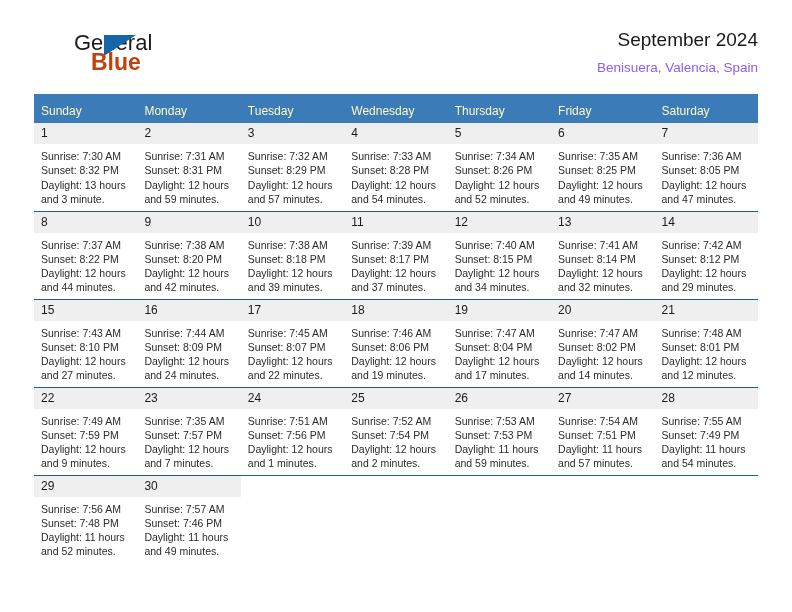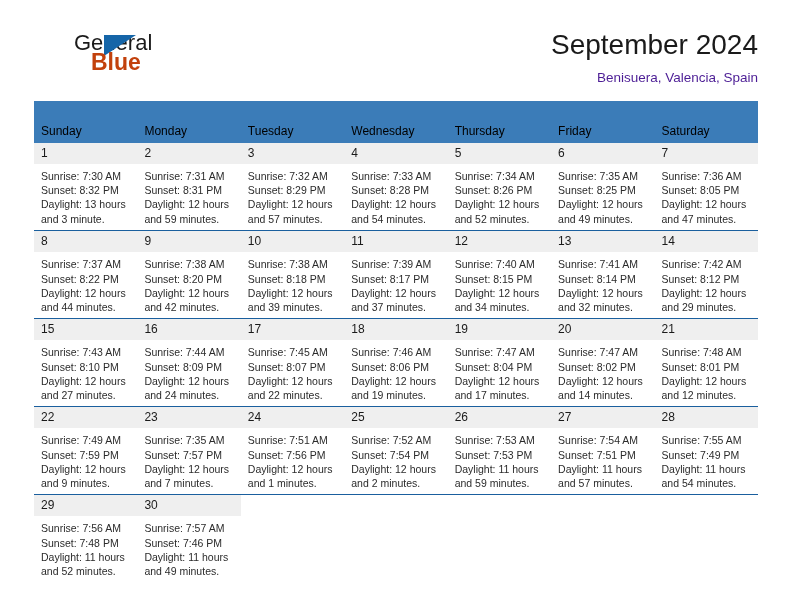--- a/index.html
+++ b/index.html
@@ -62,51 +62,51 @@
     color: #c2410c;
     font-family: "Liberation Sans", sans-serif;
     font-weight: bold;
   }
 
   .titles {
     text-align: right;
     padding-top: 0px;
   }
   .month-title {
-    font-size: 28px;
+    font-size: 19px;
     font-weight: normal;
     color: #1a1a1a;
     line-height: 1.1;
     white-space: nowrap;
   }
   .location {
     font-size: 13.5px;
-    color: #4c1d95;
+    color: #8b5cf6;
     margin-top: 9px;
     white-space: nowrap;
   }
 
   
   .cal-wrap {
     padding: 0 34px;
     margin-top: 16px;
     box-sizing: border-box;
   }
   table.cal {
     width: 724px;
     border-collapse: collapse;
     table-layout: fixed;
   }
   table.cal th {
     background: #3b7cb8;
-    color: #000000;
+    color: #fef9c3;
     font-weight: normal;
     font-size: 12px;
     text-align: left;
-    padding: 23px 0 5px 7px;
+    padding: 10px 0 5px 7px;
     height: 12px;
     border: none;
   }
   .week-row > td {
     vertical-align: top;
     padding: 0;
     border: none;
     border-top: 1px solid #1a5f9e;
     height: 88px;
     box-sizing: border-box;

